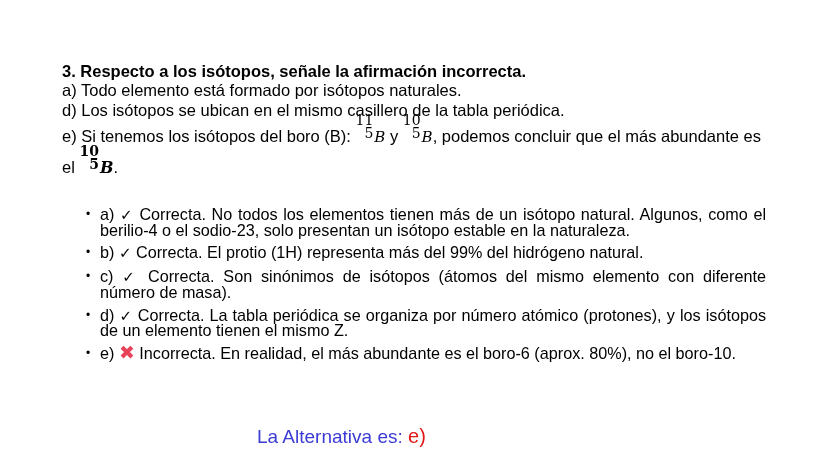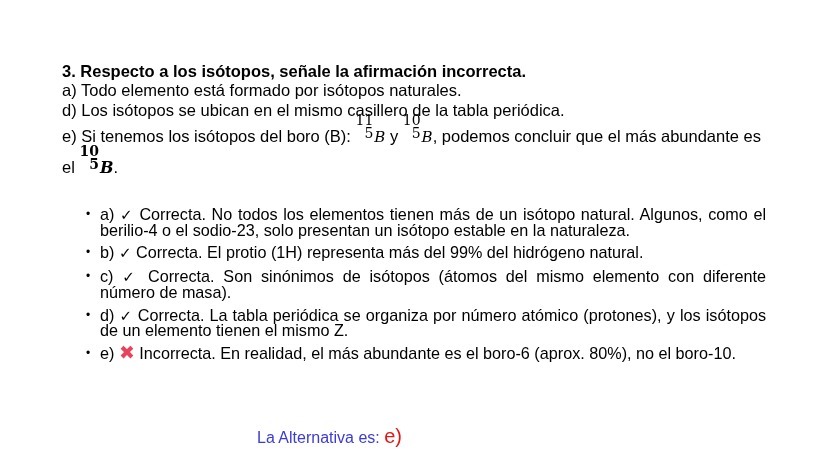--- a/index.html
+++ b/index.html
@@ -112,21 +112,21 @@
       line-height: 12px;
     }
     .footer {
       position: absolute;
       left: 257px;
       top: 425px;
       white-space: nowrap;
     }
     .footer-label {
       color: #3b3bd6;
-      font-size: 16px;
+      font-size: 19px;
     }
     .footer-answer {
       color: #e01818;
       font-size: 20px;
     }
   </style>
 </head>
 <body>
 
 <div class="page">

